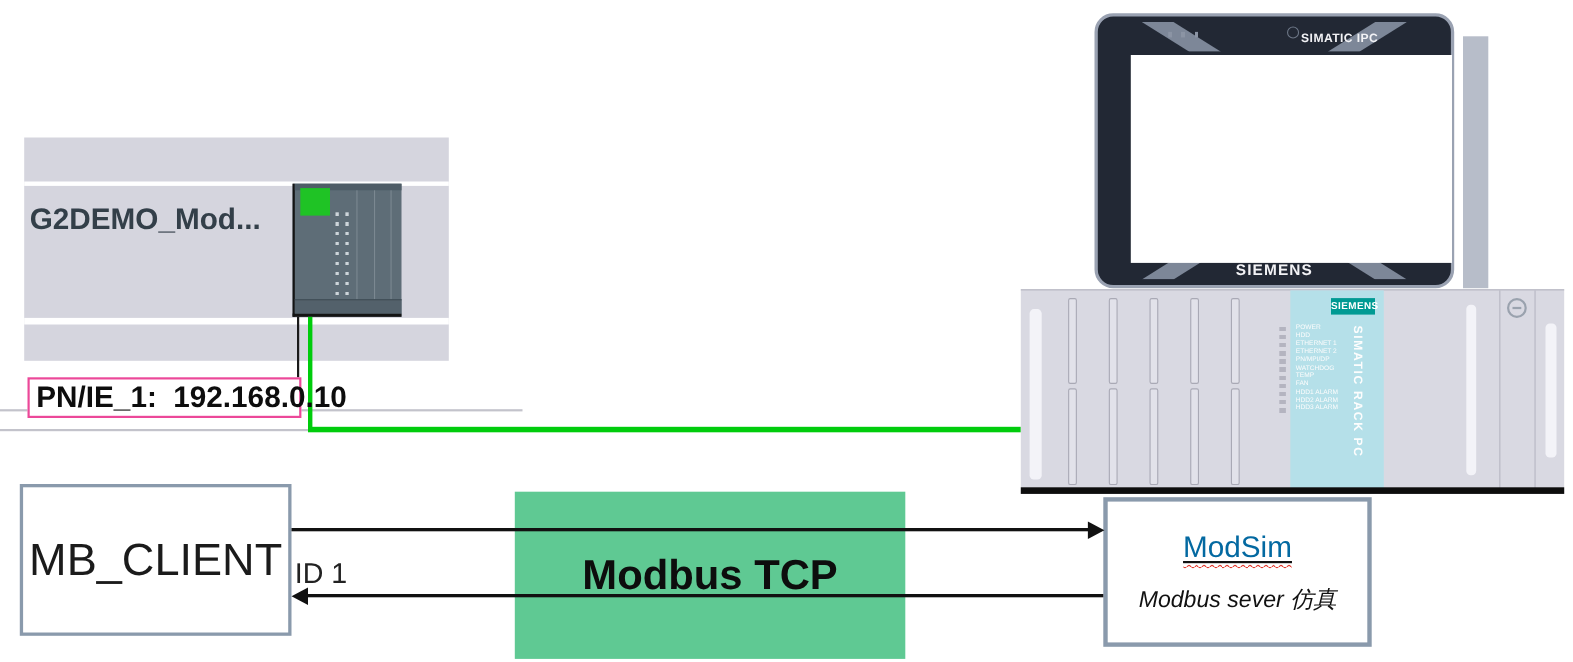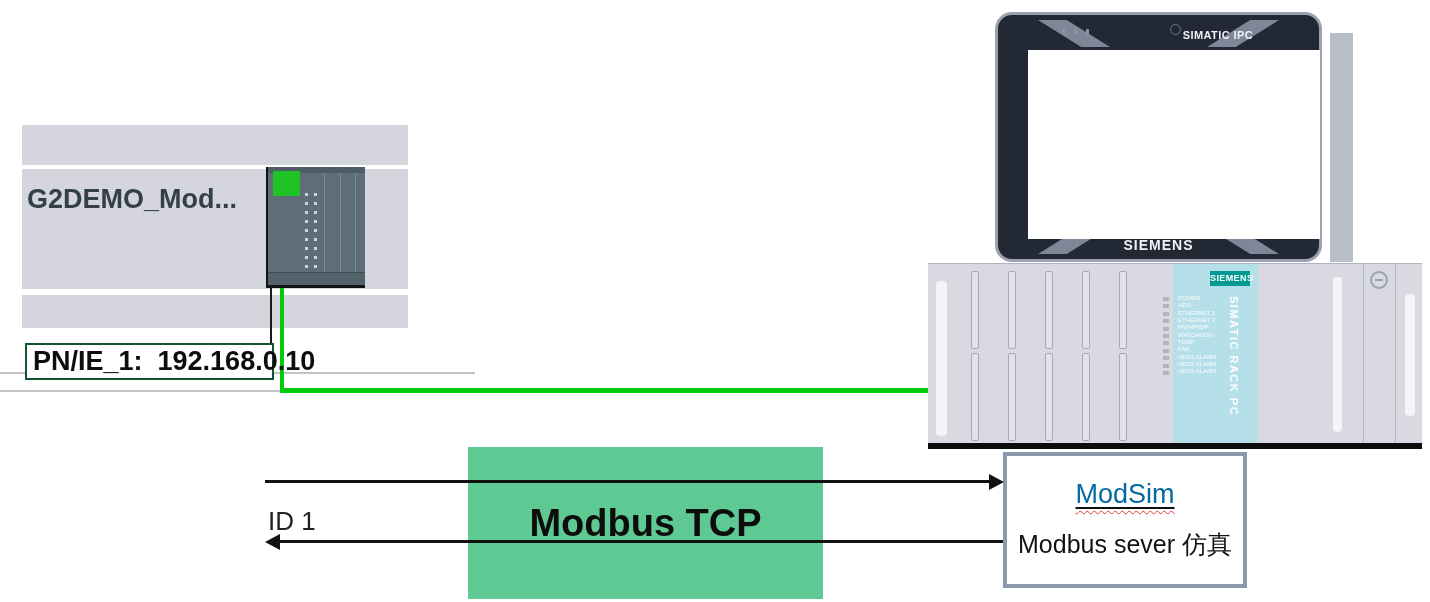--- a/index.html
+++ b/index.html
@@ -29,21 +29,21 @@
   .cpu-icon .div3 { position:absolute; left:87px; top:6px; width:1px; height:102px; background:#7b8891; }
 
   
   .stub-black { position:absolute; left:270px; top:288px; width:2px; height:56px; background:#1a1a1a; }
   .rail1 { position:absolute; left:0; top:372px; width:475px; height:2px; background:#c3c3cb; }
   .rail2 { position:absolute; left:0; top:390px; width:288px; height:2px; background:#c3c3cb; }
   .eth-v { position:absolute; left:280px; top:288px; width:4px; height:104px; background:#00cc0c; }
   .eth-h { position:absolute; left:280px; top:388px; width:648px; height:5px; background:#00cc0c; }
 
   .pnie-label { position:absolute; left:25px; top:343px; width:249px; height:37px; background:#ffffff;
-                border:2px solid #14532d; font-size:27px; font-weight:bold; color:#0d0d0d;
+                border:2px solid #ec4899; font-size:27px; font-weight:bold; color:#0d0d0d;
                 line-height:32px; padding-left:6px; white-space:pre; z-index:4; }
   .eth-text { position:absolute; left:583px; top:342px; font-size:37px; color:#00a74e; z-index:4; }
 
   
   .monitor-back { position:absolute; left:1330px; top:33px; width:23px; height:229px; background:#b7bdc9; }
   .monitor { position:absolute; left:995px; top:12px; width:327px; height:250px; background:#222834;
              border:3px solid #9aa2b2; border-radius:17px; z-index:2; }
   .accent { position:absolute; width:72px; height:27px; background:#7d8798; }
   .accent.tl { left:40px;  top:5px;  clip-path:polygon(0 0, 40% 0, 100% 100%, 60% 100%); }
   .accent.tr { right:40px; top:5px;  clip-path:polygon(60% 0, 100% 0, 40% 100%, 0 100%); }
@@ -89,21 +89,21 @@
 
   .protocol-box { position:absolute; left:468px; top:447px; width:355px; height:152px; background:#5fc993;
                   display:flex; align-items:center; justify-content:center; z-index:3; }
   .protocol-box .label { font-size:38px; font-weight:bold; color:#0d0d0d; }
 
   .modsim-box { position:absolute; left:1003px; top:452px; width:244px; height:136px; background:#fff;
                 border:4px solid #8a9aac; display:flex; flex-direction:column; align-items:center;
                 justify-content:center; gap:18px; z-index:3; }
   .modsim-title { font-size:27px; color:#0369a1; text-decoration:underline wavy #e23a2e; text-decoration-thickness:1px; text-underline-offset:7px; }
   .modsim-title > span { text-decoration:underline solid #111; text-decoration-thickness:1.5px; text-underline-offset:4px; }
-  .modsim-sub { font-size:25px; color:#111; }
+  .modsim-sub { font-size:21px; color:#111;font-style:italic; }
 
   .arrow-line { position:absolute; height:3px; background:#111; z-index:5; }
   .arrow-head { position:absolute; width:0; height:0; z-index:5; }
   .line-top  { left:265px; top:480px; width:726px; }
   .head-right { left:989px; top:474px; border-top:8px solid transparent; border-bottom:8px solid transparent; border-left:15px solid #111; }
   .line-bot  { left:278px; top:540px; width:725px; }
   .head-left { left:265px; top:534px; border-top:8px solid transparent; border-bottom:8px solid transparent; border-right:15px solid #111; }
 </style>
 </head>
 <body>
@@ -178,20 +178,23 @@
     </div>
     <div class="vtext">SIMATIC RACK PC</div>
     <div class="vdiv" style="left:435px"></div>
     <div class="vdiv" style="left:467px"></div>
     <div class="wstrip ws-r1"></div>
     <div class="wstrip ws-r2"></div>
     <div class="pwr"></div>
     <div class="blackbar"></div>
   </div>
 
+  <div class="mb-client">
+    <div class="label">MB_CLIENT</div>
+  </div>
   <div class="id-label">ID 1</div>
 
   <div class="protocol-box">
     <div class="label">Modbus TCP</div>
   </div>
 
   <div class="modsim-box">
     <div class="modsim-title"><span>ModSim</span></div>
     <div class="modsim-sub">Modbus sever 仿真</div>
   </div>

